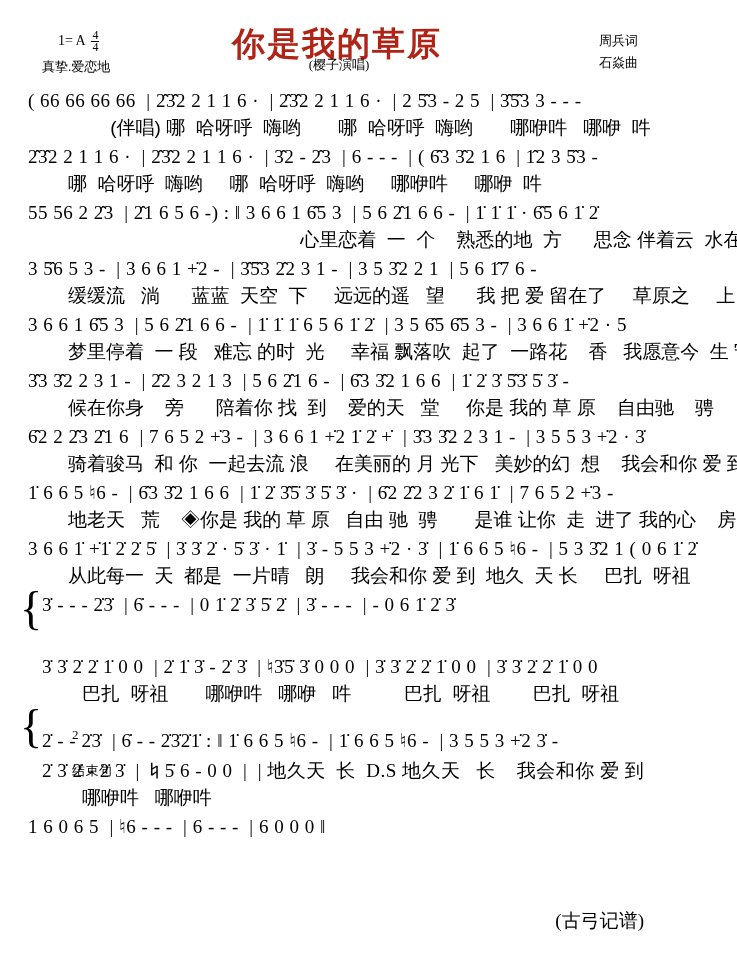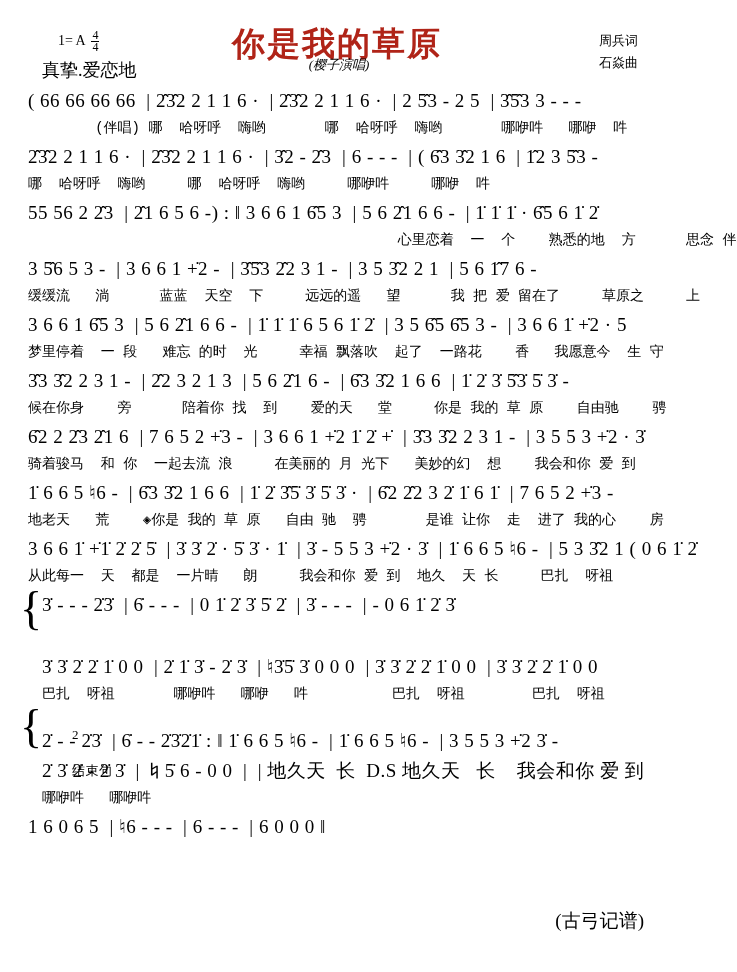--- a/index.html
+++ b/index.html
@@ -40,42 +40,41 @@
     line-height: 0.95;
     font-size: 12px;
     margin-left: 3px;
   }
   .key-sig .frac .num { display: block; border-bottom: 1px solid #000; padding: 0 1px;}
   .key-sig .frac .den { display: block; padding: 0 1px;}
   .mood {
     position: absolute;
     left: 42px;
     top: 58px;
-    font-size: 18px;
+    font-size: 13px;
   }
   .title {
     position: absolute;
     left: 0;
     right: 0;
     top: 22px;
     text-align: center;
     font-size: 33px;
     font-weight: bold;
     color: #b02418;
     letter-spacing: 2px;
   }
   .subtitle {
     position: absolute;
     left: 4px;
     right: 0;
     top: 56px;
     text-align: center;
     font-size: 13px;
     color: #000;
-    font-style: italic;
   }
   .credits {
     position: absolute;
     right: 36px;
     top: 30px;
     font-size: 13px;
     line-height: 1.7;
     text-align: left;
   }
 
@@ -91,27 +90,28 @@
   .notes {
     font-family: Liberation Serif, serif;
     font-size: 19px;
     letter-spacing: 0.5px;
     white-space: pre;
     height: 30px;
     line-height: 30px;
     padding-left: 6px;
   }
   .lyr {
-    font-family: Liberation Mono, monospace;
-    font-size: 14px;
+    font-family: Liberation Sans, sans-serif;
+    font-size: 19px;
     white-space: pre;
     height: 24px;
     line-height: 24px;
     padding-left: 6px;
     letter-spacing: 0px;
+    margin-left: 40px;
   }
 
   
   .brace {
     position: absolute;
     font-size: 46px;
     line-height: 1;
     font-family: "Liberation Serif", serif;
   }
 

